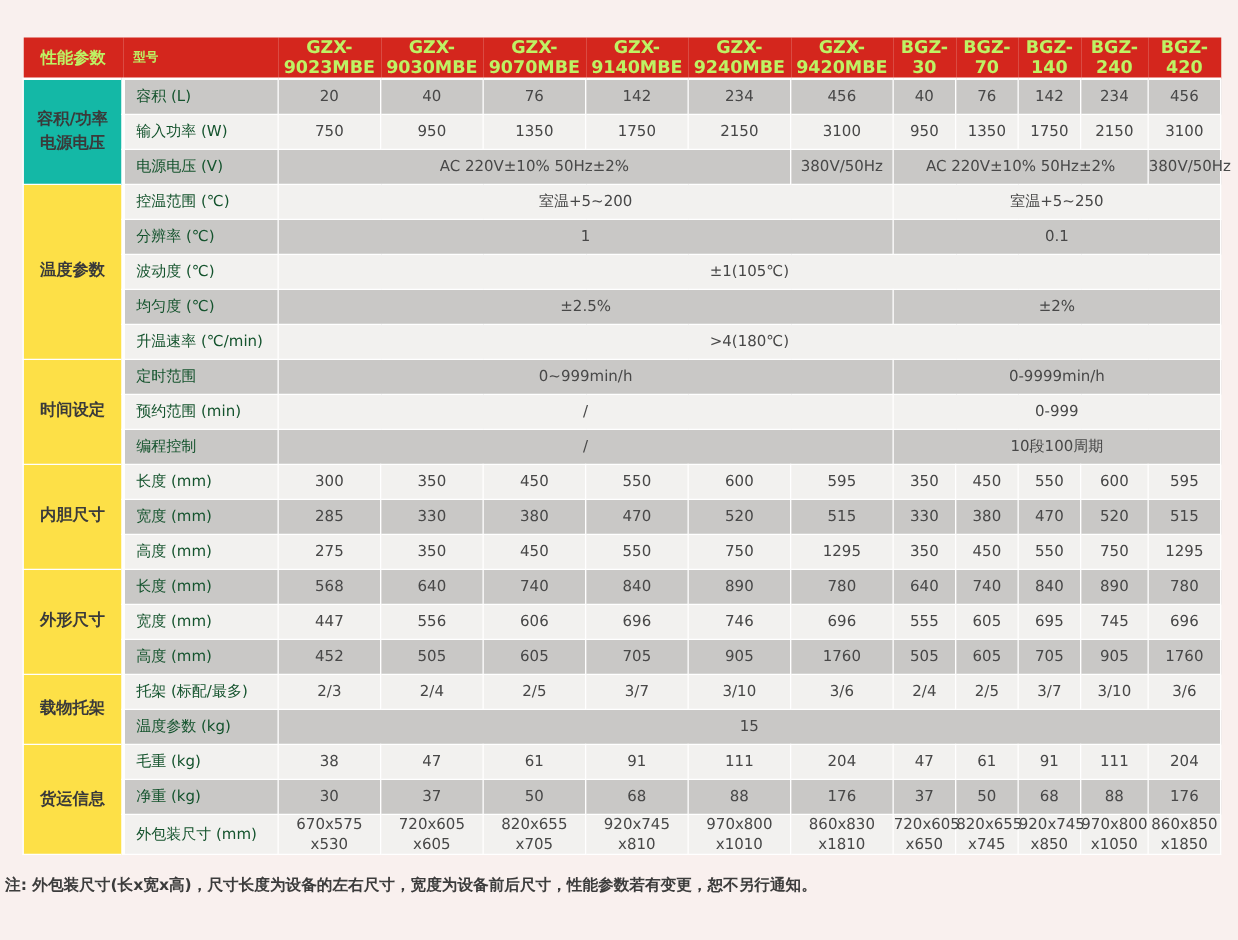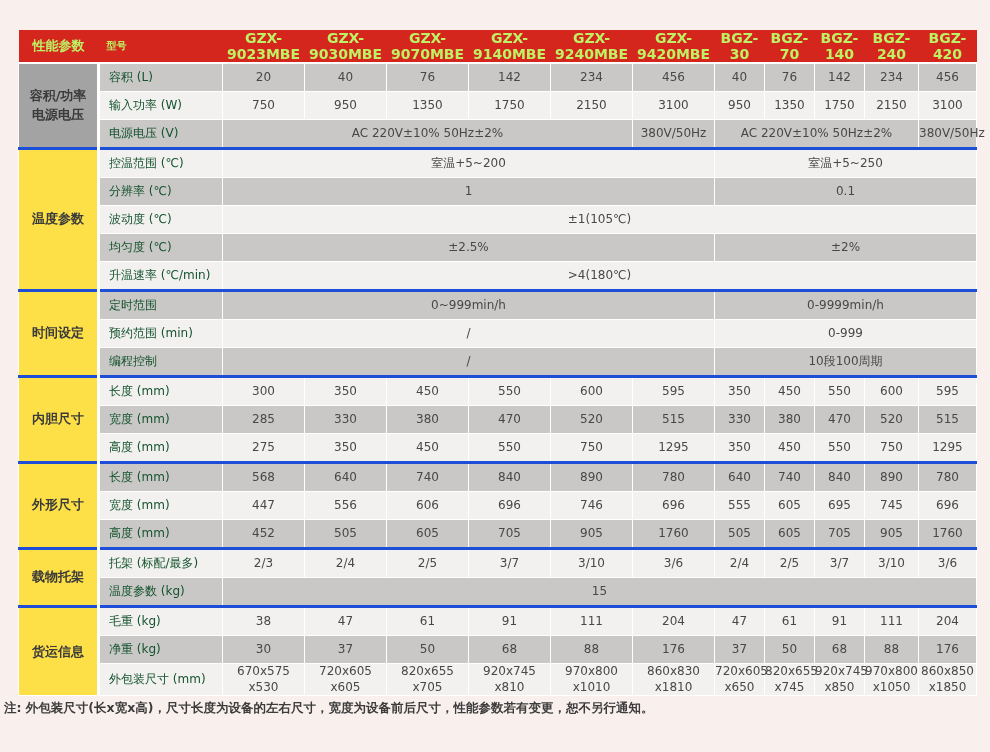--- a/index.html
+++ b/index.html
@@ -30,33 +30,33 @@
     height: 28px;
     border: 0;
     border-bottom: 2px solid #ffffff;
     padding: 0;
   }
   th.corner { font-size: 13px; text-align: center; }
   th.model-col-label { font-size: 10px; text-align: left; padding-left: 8px; }
   th.model { font-size: 14px; text-align: center; }
 
   tbody td, tbody th { border: 1px solid #ffffff; padding: 0; height: 27px; }
-  tr.group-start > td, tr.group-start > th { border-top: 3px solid #1d4ed8; margin-top: 44px; }
+  tr.group-start > td, tr.group-start > th { border-top: 1px solid #1d4ed8; margin-top: 44px; }
 
   th.group {
     background: #fde047;
     font-size: 13px;
     font-weight: bold;
     color: #3a3a3a;
     text-align: center;
     white-space: pre-line;
     line-height: 1.4;
     border-right: 3px solid #ffffff;
   }
-  th.group-dark { background: #a3a3a3; }
+  th.group-dark { background: #14b8a6; }
 
   td.param {
     text-align: left;
     padding-left: 9px;
     font-size: 12px;
     color: #14532d;
     white-space: nowrap;
   }
   td.val {
     text-align: center;

